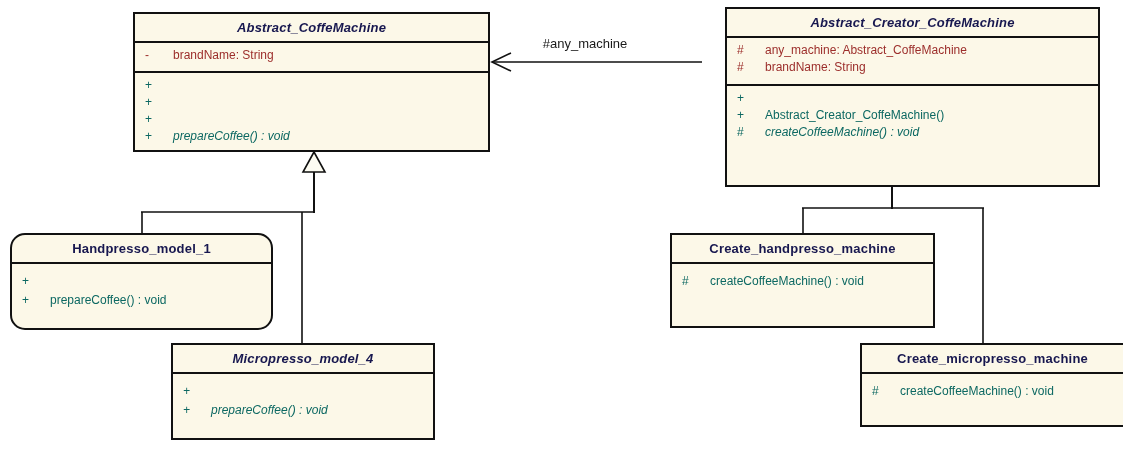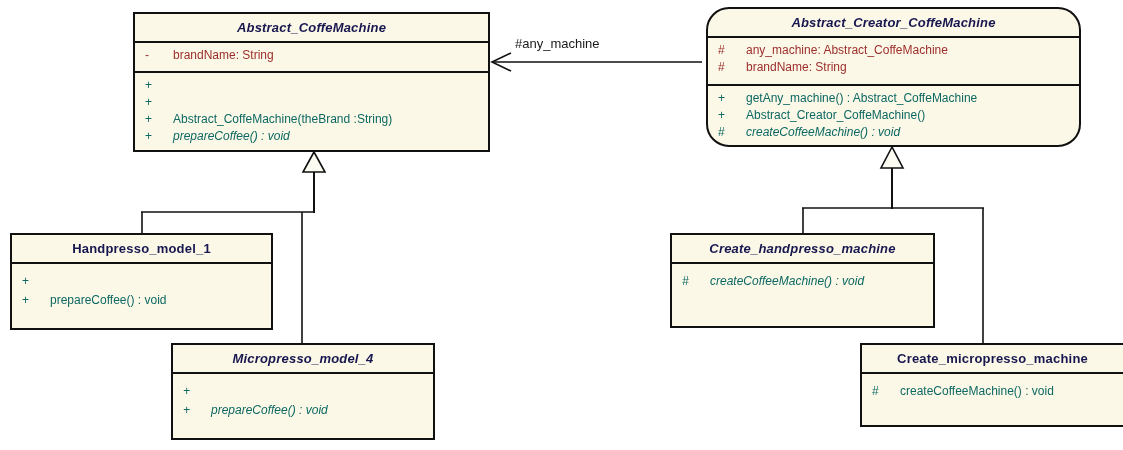--- a/index.html
+++ b/index.html
@@ -27,21 +27,21 @@
   .attrs{border-bottom:2px solid var(--border);}
   .methods{flex:1;}
   .small .methods{padding-top:8px;}
   .member{display:flex;font-size:12px;line-height:17px;white-space:nowrap;}
   .small .member{line-height:19px;}
   .member .vis{flex:none;width:28px;}
   .member.attribute{color:var(--attr);}
   .member.method{color:var(--method);}
   .mtext.it{font-style:italic;}
   .assoc-label{
-    position:absolute;left:515px;top:36px;width:140px;text-align:left;
+    position:absolute;left:515px;top:36px;width:140px;text-align:center;
     font-size:13px;color:#1a1a1a;
   }
 </style>
 </head>
 <body>
 
 <div id="canvas">
 
   <svg id="connectors" width="1123" height="450" viewBox="0 0 1123 450">
 
@@ -73,58 +73,56 @@
       </div>
     <div class="compartment methods">
         <div class="member method">
           <span class="vis">+</span>
         </div>
         <div class="member method">
           <span class="vis">+</span>
         </div>
         <div class="member method">
           <span class="vis">+</span>
-          <span class="mtext">Abstract_CoffeMachine(theBrand :String)</span>
         </div>
         <div class="member method">
           <span class="vis">+</span>
           <span class="mtext it">prepareCoffee() : void</span>
         </div>
       </div>
   </div>
 
-  <div class="uml-class abstract" style="left:706px;top:7px;width:375px;height:140px;border-radius:23px;">
+  <div class="uml-class abstract" style="left:725px;top:7px;width:375px;height:180px;">
     <div class="title">Abstract_Creator_CoffeMachine</div>
     <div class="compartment attrs" style="height:48px;">
         <div class="member attribute">
           <span class="vis">#</span>
           <span class="mtext">any_machine: Abstract_CoffeMachine</span>
         </div>
         <div class="member attribute">
           <span class="vis">#</span>
           <span class="mtext">brandName: String</span>
         </div>
       </div>
     <div class="compartment methods">
         <div class="member method">
           <span class="vis">+</span>
-          <span class="mtext">getAny_machine() : Abstract_CoffeMachine</span>
         </div>
         <div class="member method">
           <span class="vis">+</span>
           <span class="mtext">Abstract_Creator_CoffeMachine()</span>
         </div>
         <div class="member method">
           <span class="vis">#</span>
           <span class="mtext it">createCoffeeMachine() : void</span>
         </div>
       </div>
   </div>
 
-  <div class="uml-class small" style="left:10px;top:233px;width:263px;height:97px;">
+  <div class="uml-class small" style="left:10px;top:233px;width:263px;height:97px;border-radius:15px;">
     <div class="title">Handpresso_model_1</div>
     <div class="compartment methods">
         <div class="member method">
           <span class="vis">+</span>
         </div>
         <div class="member method">
           <span class="vis">+</span>
           <span class="mtext">prepareCoffee() : void</span>
         </div>
       </div>
@@ -136,21 +134,21 @@
         <div class="member method">
           <span class="vis">+</span>
         </div>
         <div class="member method">
           <span class="vis">+</span>
           <span class="mtext">prepareCoffee() : void</span>
         </div>
       </div>
   </div>
 
-  <div class="uml-class small" style="left:670px;top:233px;width:265px;height:95px;font-style:italic;">
+  <div class="uml-class small" style="left:670px;top:233px;width:265px;height:95px;">
     <div class="title">Create_handpresso_machine</div>
     <div class="compartment methods">
         <div class="member method">
           <span class="vis">#</span>
           <span class="mtext">createCoffeeMachine() : void</span>
         </div>
       </div>
   </div>
 
   <div class="uml-class small" style="left:860px;top:343px;width:265px;height:84px;">

